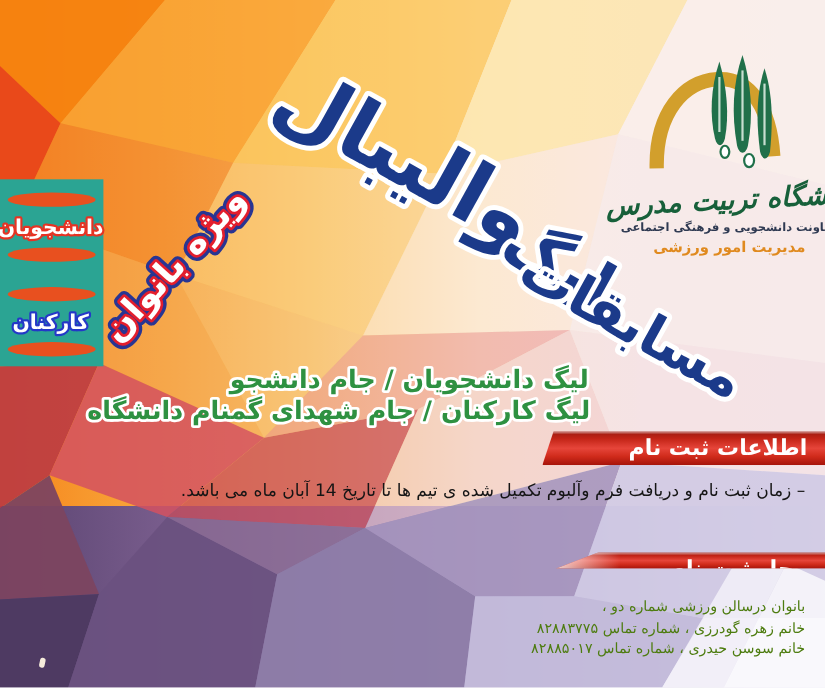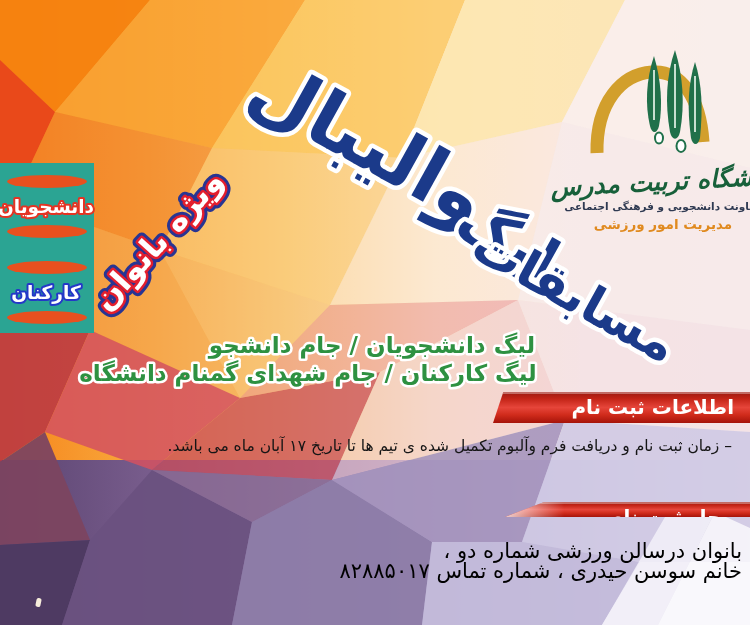--- a/index.html
+++ b/index.html
@@ -26,22 +26,22 @@
   #banner-info{left:493px;top:392px;width:257px;height:31px;
     clip-path:polygon(0 100%,4% 0,100% 0,100% 100%);}
   #banner-loc{left:505px;top:502px;width:245px;height:15px;
     clip-path:polygon(0 100%,16% 0,100% 0,100% 100%);}
   #banner-loc::before{content:"";position:absolute;left:0;top:0;bottom:0;width:30%;
     background:linear-gradient(90deg,rgba(255,255,255,0.8),rgba(255,255,255,0) 80%);}
   
   .bullets{position:absolute;right:18px;top:436px;width:700px;z-index:4;
     direction:rtl;text-align:right;color:#151515;font-size:15.5px;}
   .bullets .b-line{margin-bottom:13px;line-height:21px;}
-  .contacts{position:absolute;right:8px;top:542px;width:500px;z-index:4;
-    direction:rtl;text-align:right;color:#000000;font-size:21px;line-height:19.5px;}
+  .contacts{position:absolute;right:18px;top:542px;width:500px;z-index:4;
+    direction:rtl;text-align:right;color:#4d7c0f;font-size:13px;line-height:19.5px;}
   .speck{position:absolute;left:36px;top:598px;width:5px;height:9px;z-index:4;
     background:#fff6e2;border-radius:2px;transform:rotate(12deg);opacity:.95;}
 </style>
 </head>
 <body>
 
 <div id="poster">
 
   <svg id="bg" width="750" height="625" viewBox="0 0 750 625" aria-hidden="true">
     <defs>
@@ -141,26 +141,27 @@
       <text x="372" y="353" text-anchor="middle" class="outline-stroke">لیگ دانشجویان / جام دانشجو</text>
       <text x="308" y="381" text-anchor="middle" class="outline-stroke">لیگ کارکنان / جام شهدای گمنام دانشگاه</text>
     </g>
   </svg>
 
   <div id="banner-info" class="banner">
     <div class="banner-inner">اطلاعات ثبت نام</div>
   </div>
 
   <div class="bullets">
-    <div class="b-line">– زمان ثبت نام و دریافت فرم وآلبوم تکمیل شده ی تیم ها تا تاریخ ۱۷ آبان ماه می باشد.</div>
+    <div class="b-line">– زمان ثبت نام و دریافت فرم وآلبوم تکمیل شده ی تیم ها تا تاریخ 14 آبان ماه می باشد.</div>
   </div>
 
   <div id="banner-loc" class="banner">
     <div class="banner-inner">محل ثبت نام</div>
   </div>
 
   <div class="contacts">
     <div>بانوان درسالن ورزشی شماره دو ،</div>
+    <div>خانم زهره گودرزی ، شماره تماس ۸۲۸۸۳۷۷۵</div>
     <div>خانم سوسن حیدری ، شماره تماس ۸۲۸۸۵۰۱۷</div>
   </div>
 
   <div class="speck"></div>
 </div>
 
 </body></html>

